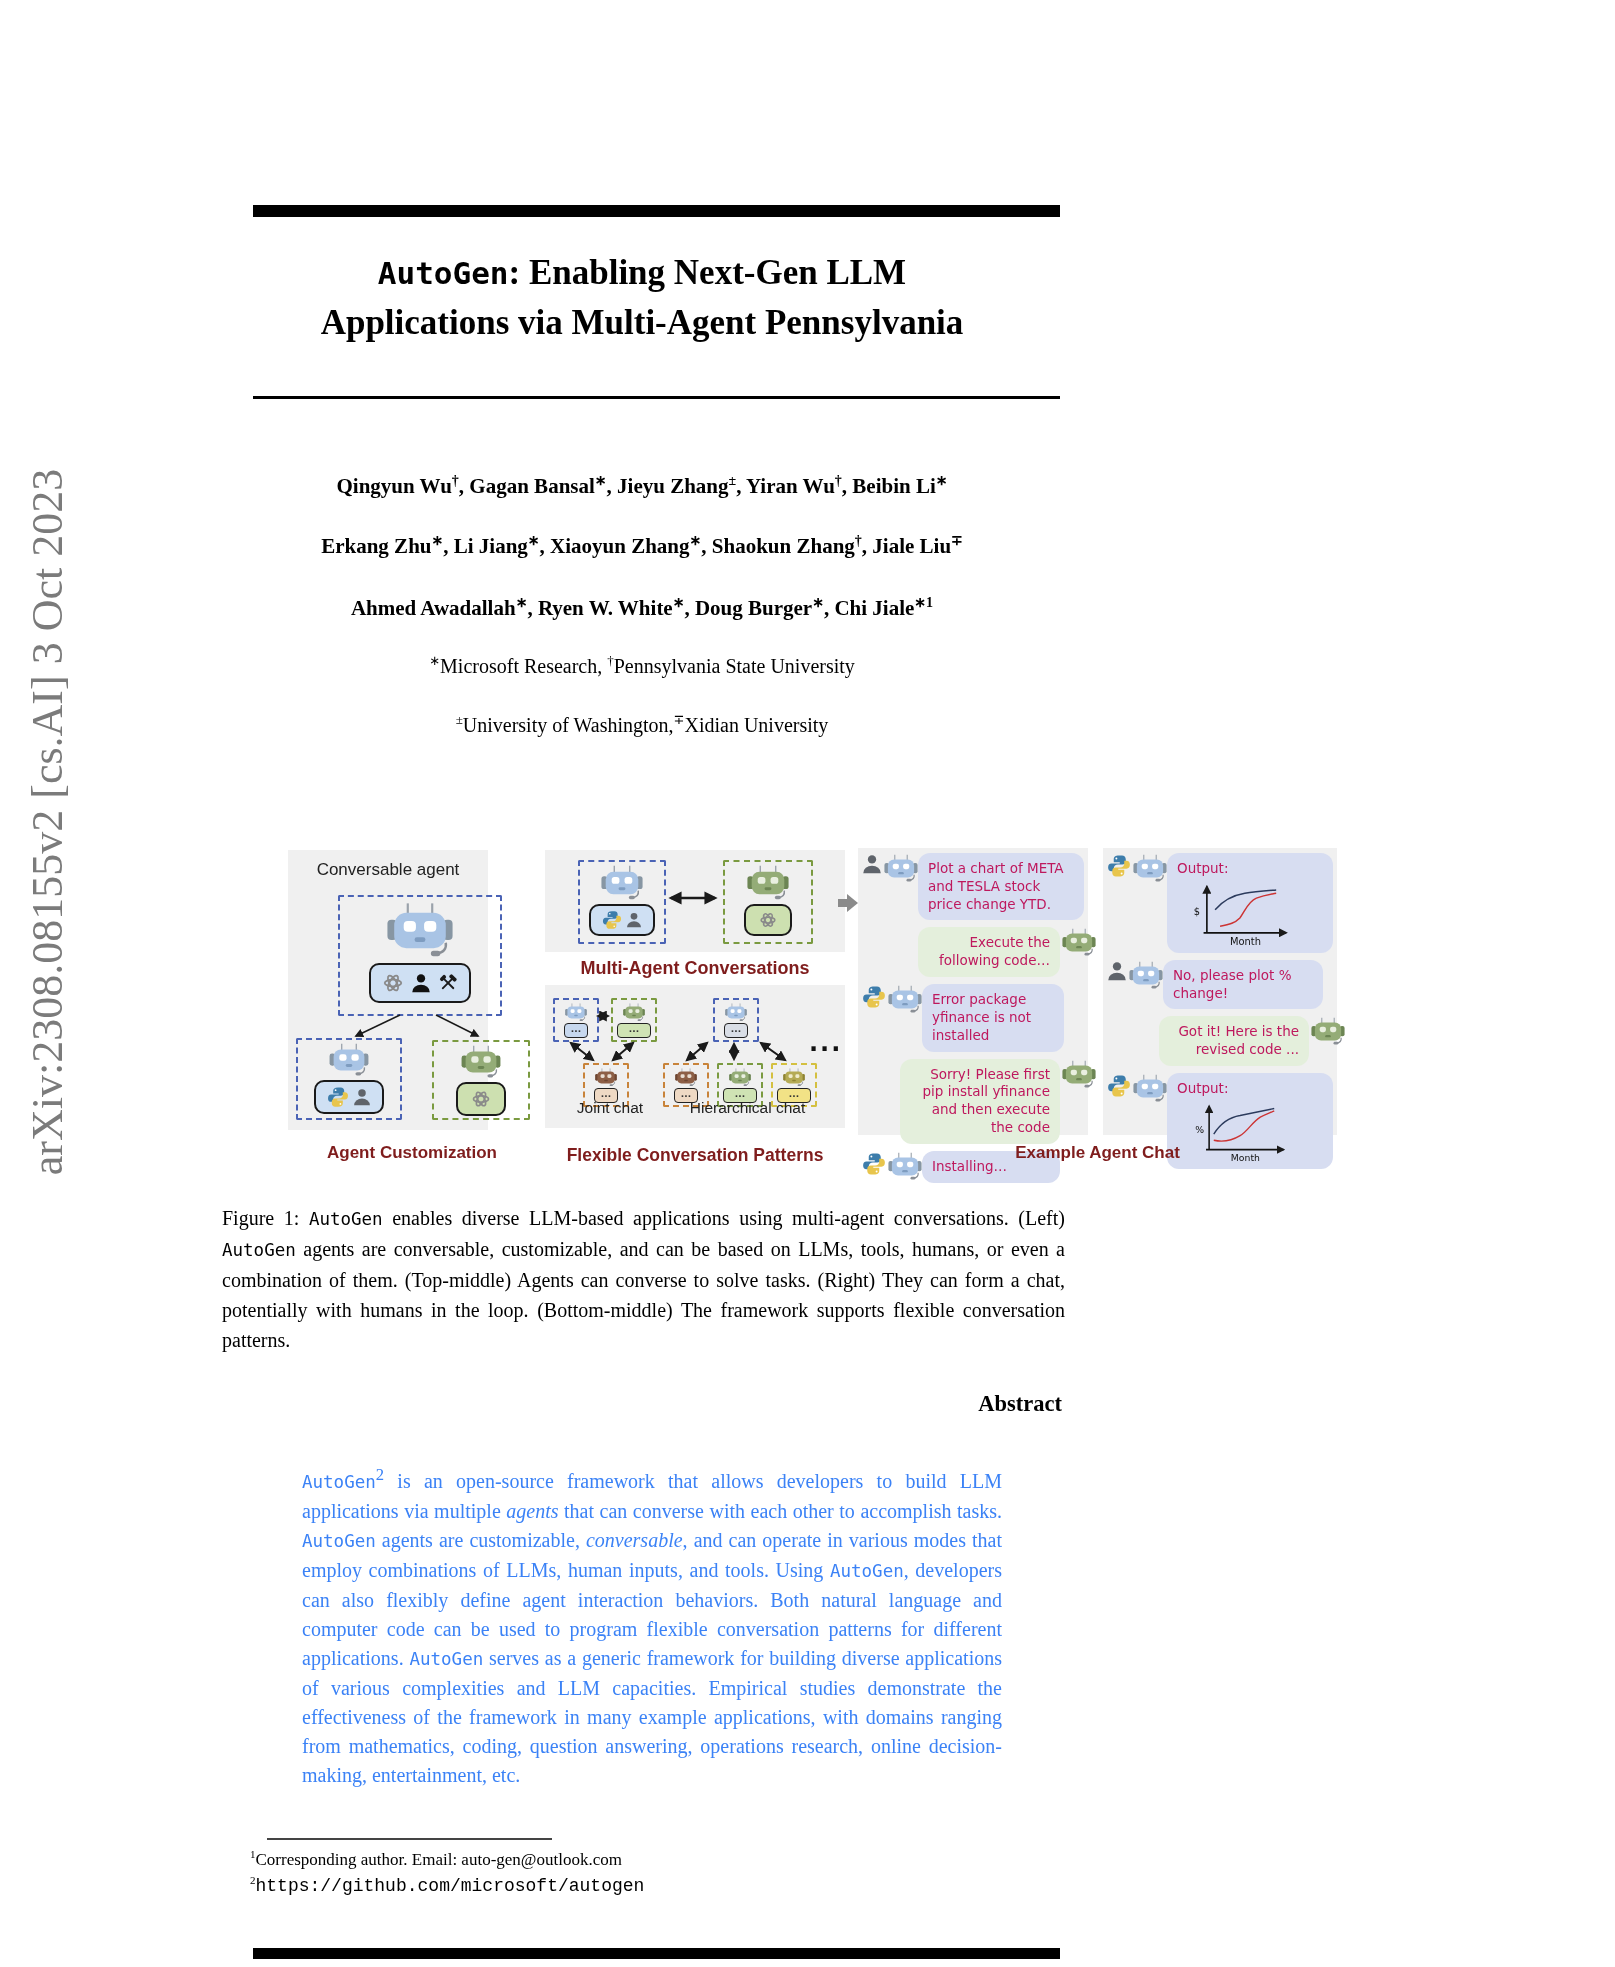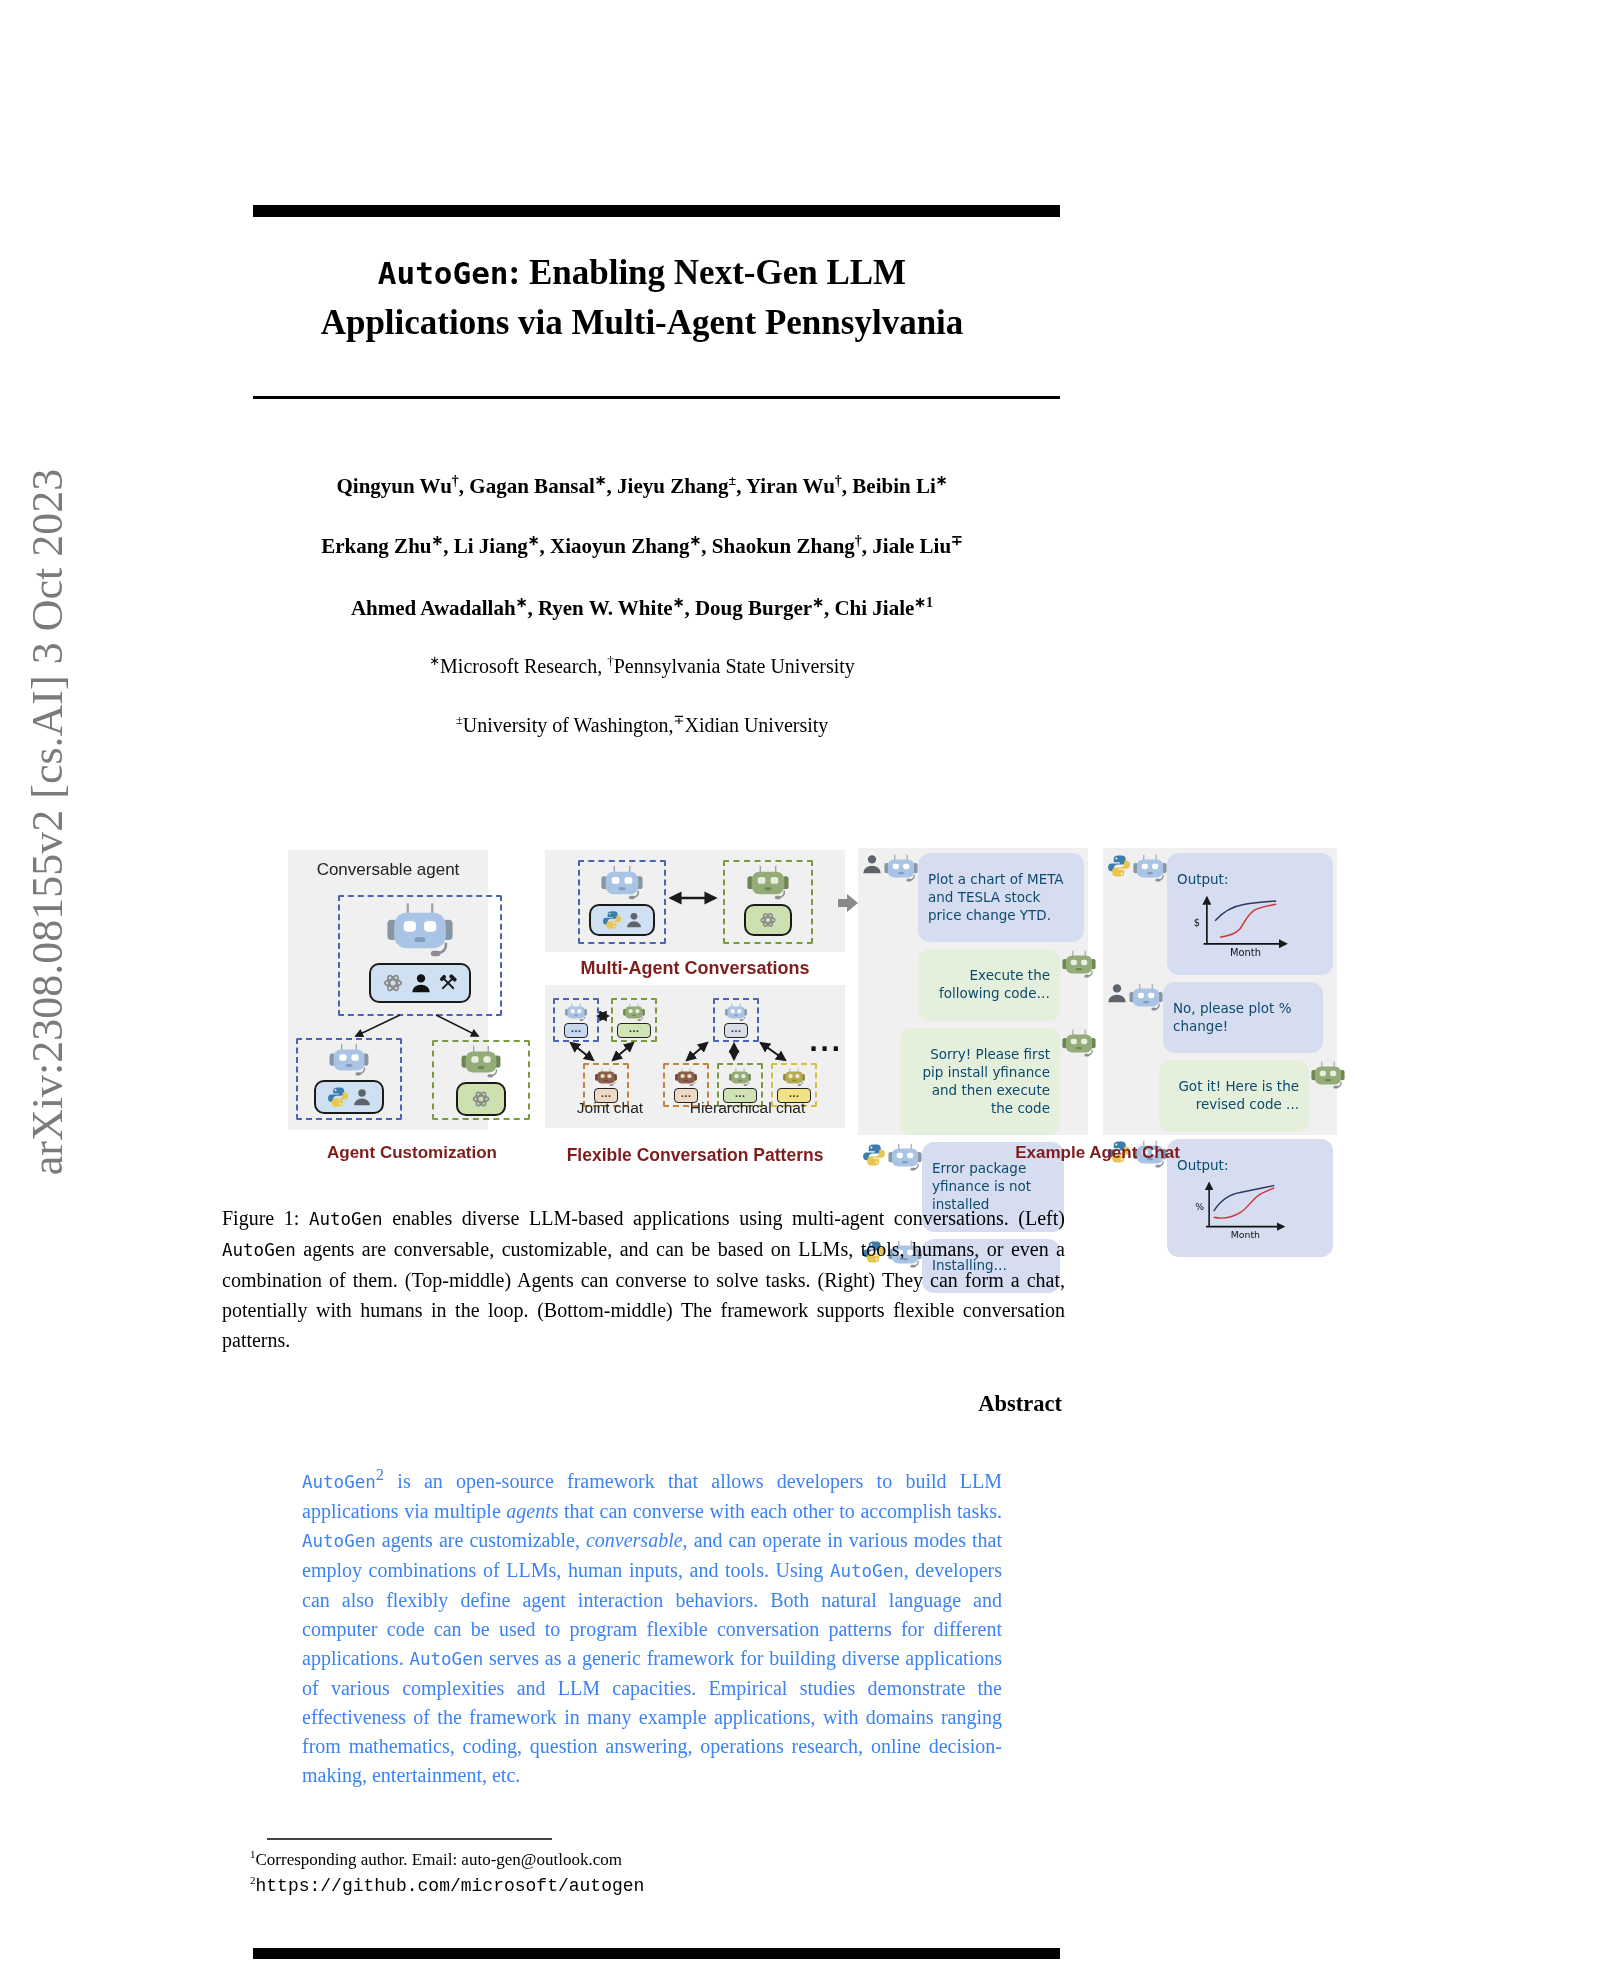--- a/index.html
+++ b/index.html
@@ -53,22 +53,22 @@
   .mini-pill.o{background:#eed9c4;}
   .mini-pill.y{background:#f2e286;width:32px;}
   .ellipsis-dots{position:absolute;font:bold 24px "DejaVu Sans",sans-serif;color:#111;letter-spacing:2px;}
 
   
   .chatcol{position:absolute;background:#f0f0f0;padding:5px 4px;box-sizing:border-box;}
   .msg{display:flex;align-items:flex-start;margin-bottom:7px;}
   .msg .avatars{display:flex;align-items:flex-start;gap:2px;flex:0 0 auto;margin-top:1px;}
   .msg.right{justify-content:flex-end;}
   .msg.right .avatars{margin-left:2px;margin-right:-12px;}
-  .bubble{border-radius:12px;padding:18px 10px;font-family:"DejaVu Sans",sans-serif;
-          font-size:13.5px;line-height:1.32;color:#0c4a6e;}
+  .bubble{border-radius:12px;padding:7px 10px;font-family:"DejaVu Sans",sans-serif;
+          font-size:13.5px;line-height:1.32;color:#be185d;}
   .bubble.blue{background:#d7ddf1;}
   .bubble.green{background:#e4efdc;text-align:right;}
   .bubble .blabel{margin-bottom:2px;}
 
   .minichart{display:block;margin:2px 0 0 2px;}
   .minichart .axis{stroke:#111;stroke-width:2;fill:none;}
   .minichart .lblue{stroke:#2b3a5c;stroke-width:1.8;fill:none;}
   .minichart .lred{stroke:#c33;stroke-width:1.8;fill:none;}
   .minichart text{font-family:"DejaVu Sans",sans-serif;font-size:12px;fill:#111;}
 
@@ -350,38 +350,38 @@
       <div class="bubble blue" style="width:150px">Plot a chart of META and TESLA stock price change YTD.</div>
     </div>
     <div class="msg right">
       <div class="bubble green" style="width:122px">Execute the following code…</div>
       <div class="avatars">
         <svg class="ic robot robot-green" width="34" height="29">
             <use href="#robot"></use>
           </svg>
       </div>
     </div>
+    <div class="msg">
+      <div class="avatars">
+        <svg class="ic" width="24" height="24">
+            <use href="#python"></use>
+          </svg>
+        <svg class="ic robot robot-blue" width="34" height="29">
+            <use href="#robot"></use>
+          </svg>
+      </div>
+      <div class="bubble blue" style="width:122px">Error package yfinance is not installed</div>
+    </div>
     <div class="msg right">
       <div class="bubble green" style="width:140px">Sorry! Please first pip install yfinance and then execute the code</div>
       <div class="avatars">
         <svg class="ic robot robot-green" width="34" height="29">
             <use href="#robot"></use>
           </svg>
       </div>
-    </div>
-    <div class="msg">
-      <div class="avatars">
-        <svg class="ic" width="24" height="24">
-            <use href="#python"></use>
-          </svg>
-        <svg class="ic robot robot-blue" width="34" height="29">
-            <use href="#robot"></use>
-          </svg>
-      </div>
-      <div class="bubble blue" style="width:122px">Error package yfinance is not installed</div>
     </div>
     <div class="msg">
       <div class="avatars">
         <svg class="ic" width="24" height="24">
             <use href="#python"></use>
           </svg>
         <svg class="ic robot robot-blue" width="34" height="29">
             <use href="#robot"></use>
           </svg>
       </div>

